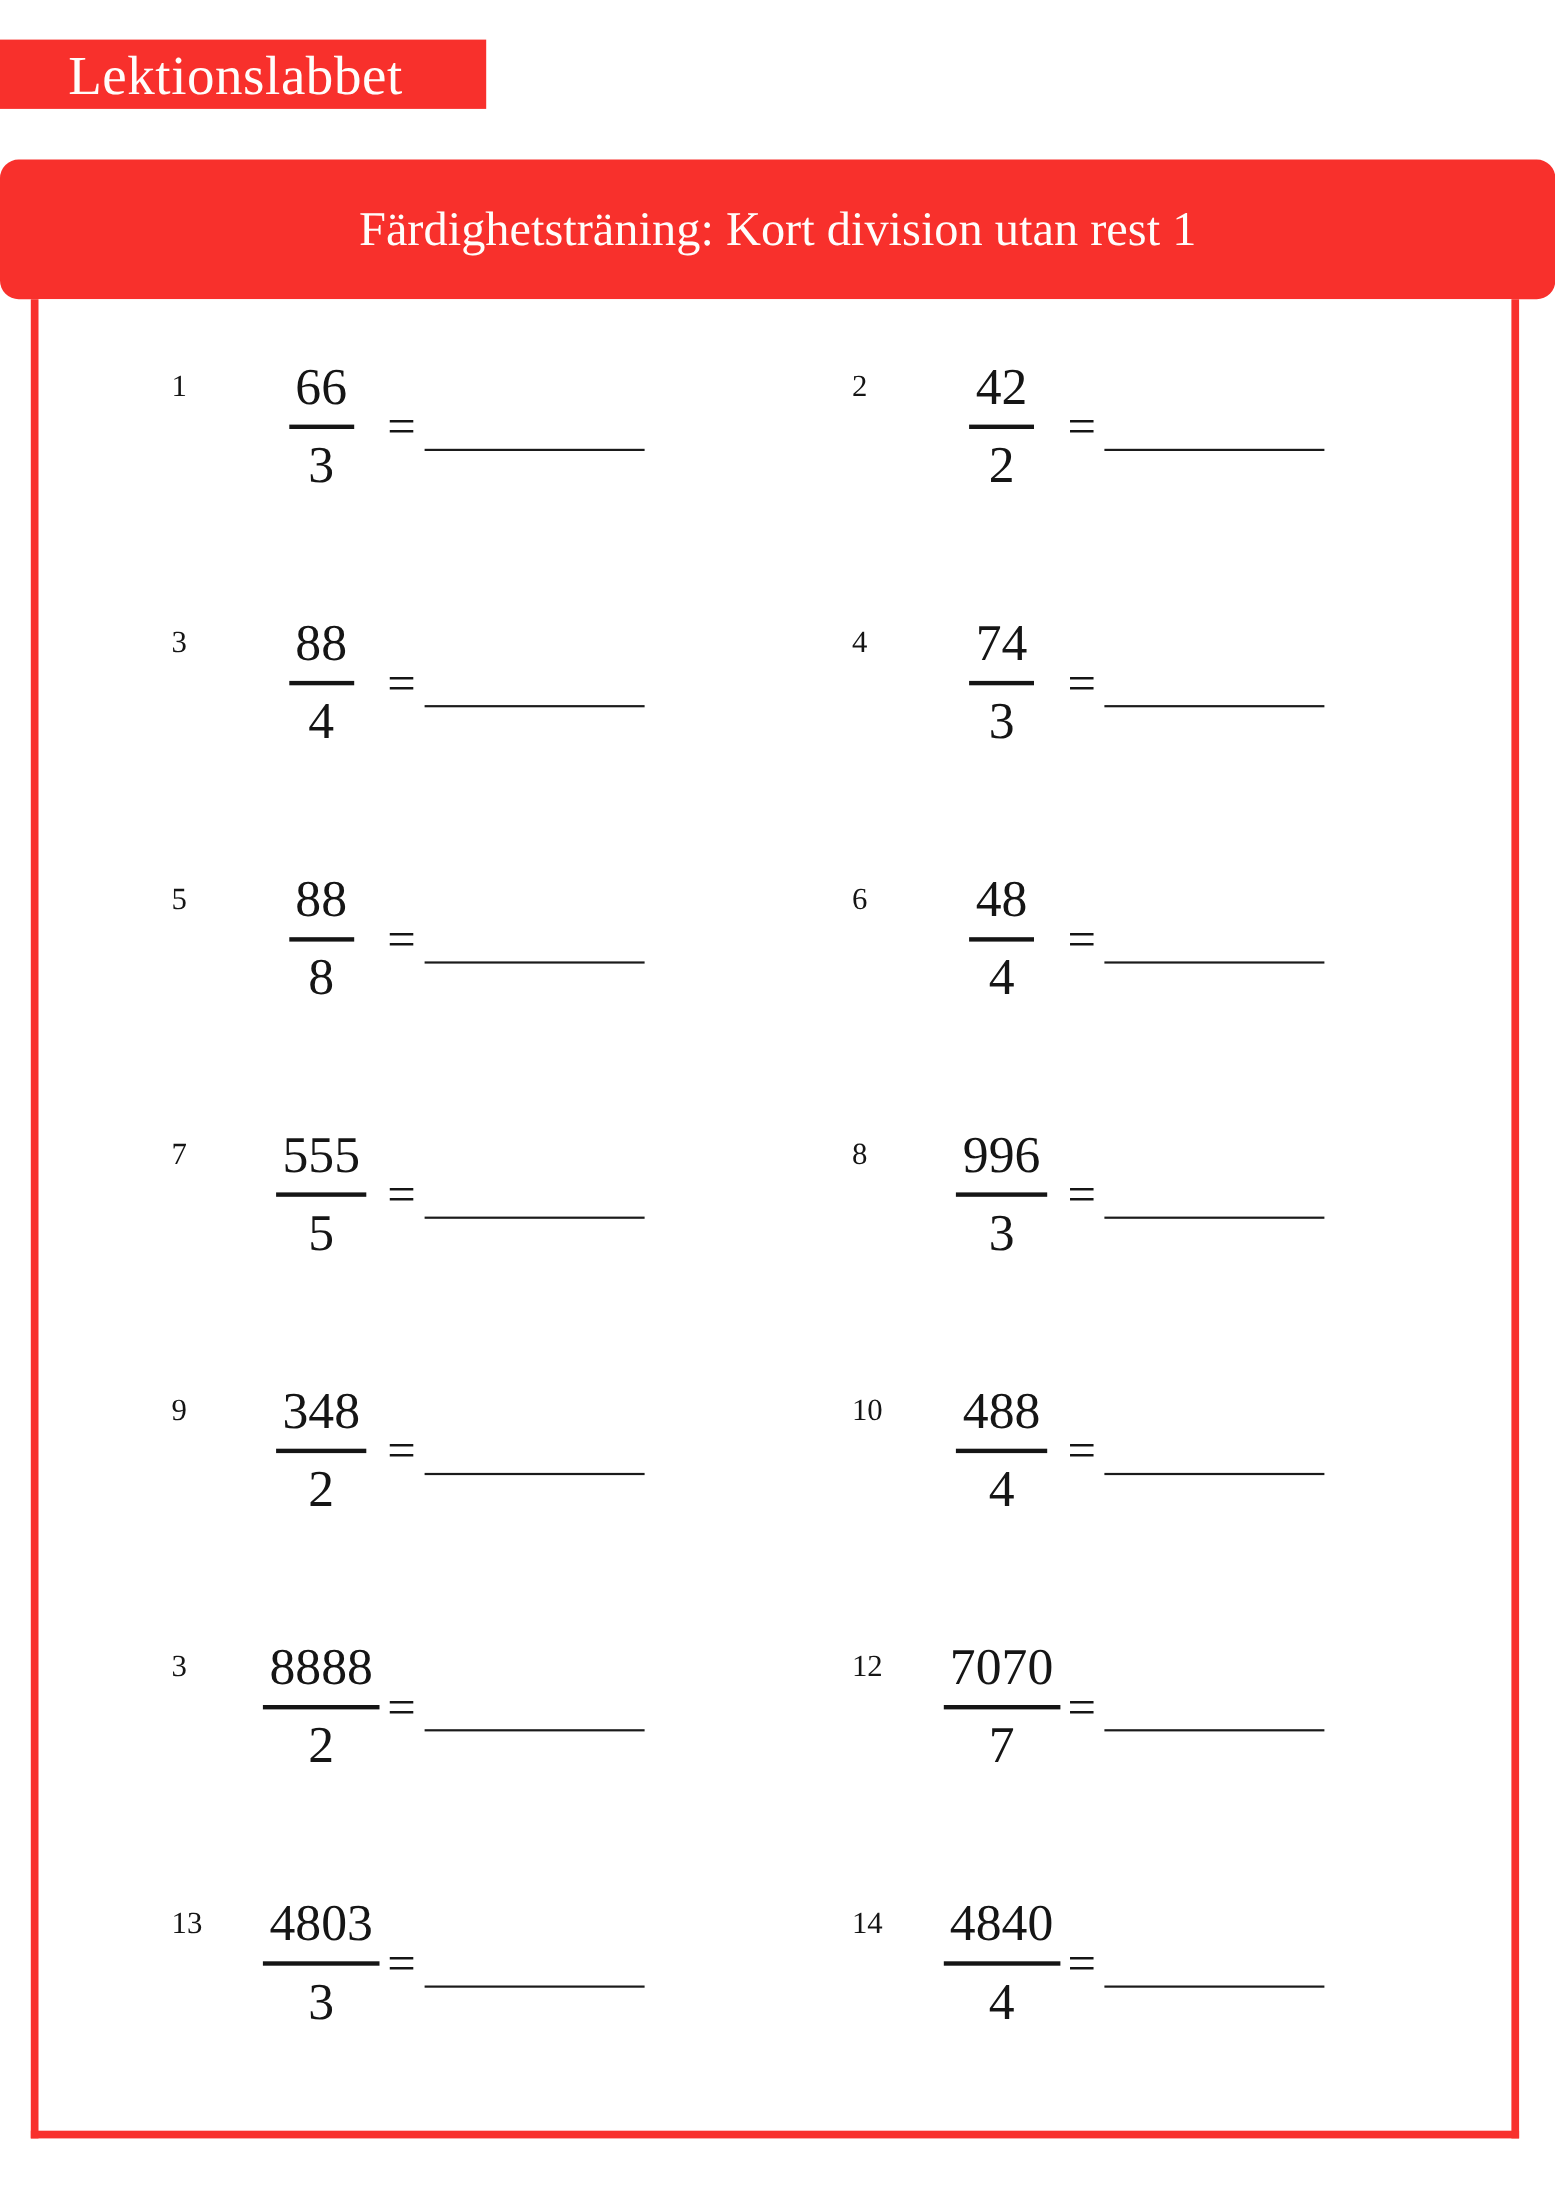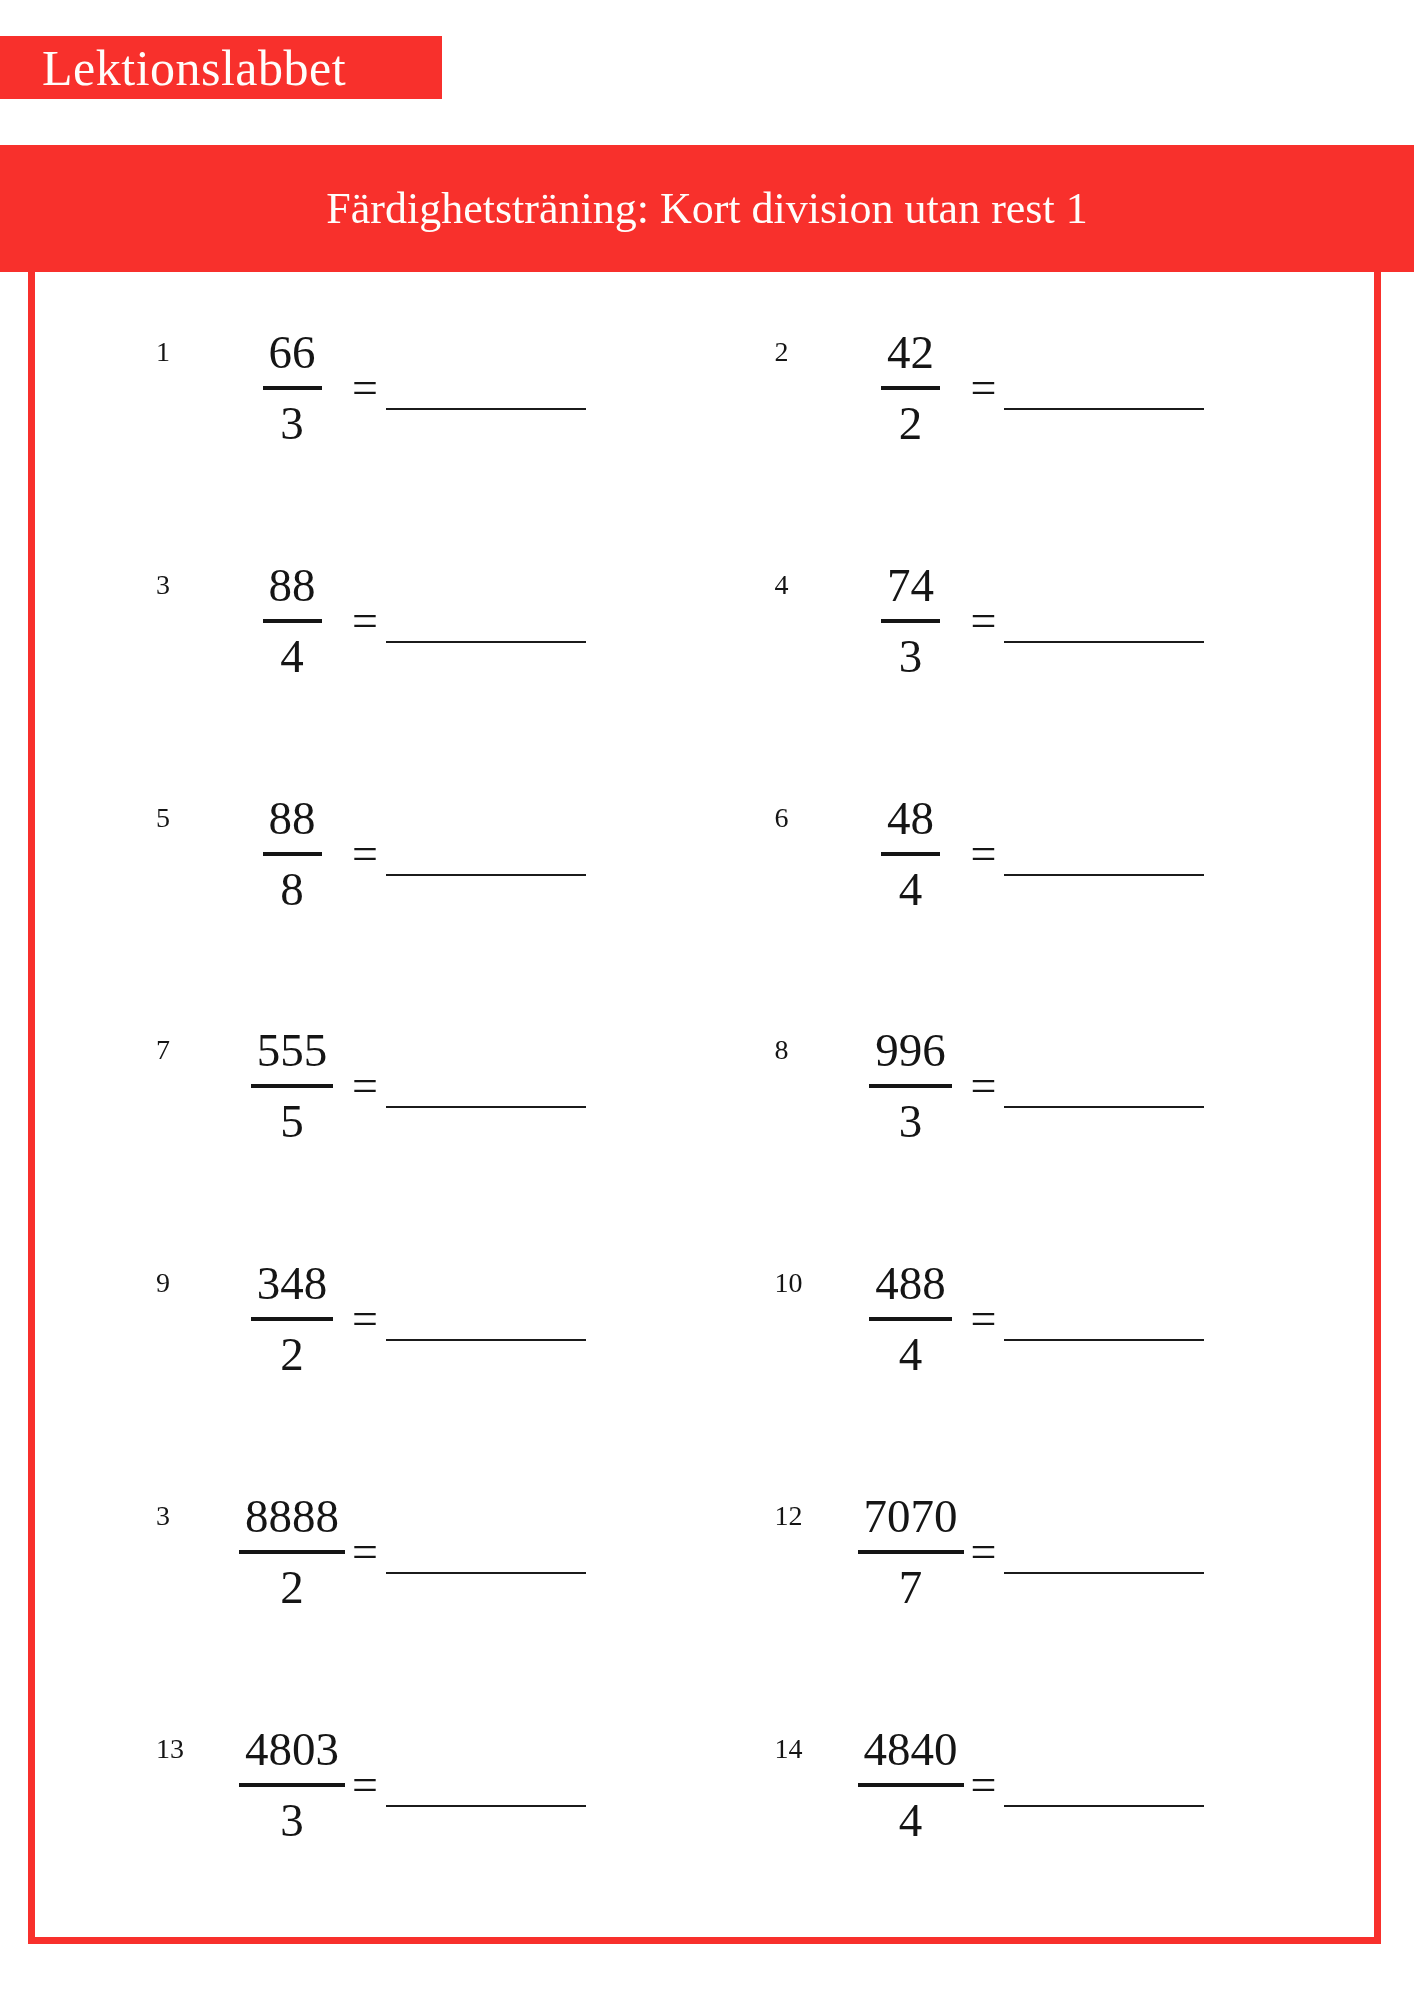--- a/index.html
+++ b/index.html
@@ -10,29 +10,29 @@
     font-family: "Liberation Serif", "DejaVu Serif", serif;
     color: #151515;
     overflow: hidden;
   }
 
   .logo-badge {
     position: absolute; left: 0; top: 36px;
     width: 442px; height: 63px;
     background: var(--accent, #f8302c);
     display: flex; align-items: center;
-    padding-left: 42px;
+    padding-left: 62px;
   }
   .logo-text { color: #fffdfb; font-size: 50px; line-height: 1; letter-spacing: 0.5px; }
 
   .title-banner {
     position: absolute; left: 0; top: 145px;
     width: 1414px; height: 127px;
     background: var(--accent, #f8302c);
-    display: flex; align-items: center; justify-content: center;
+    display: flex; align-items: center; justify-content: center; border-radius: 17px;
   }
   .title-text { color: #fffdfb; font-size: 44px; line-height: 1; }
 
   .frame {
     position: absolute; left: 28px; top: 272px;
     width: 1353px; height: 1672px;
     border: 7px solid var(--accent, #f8302c);
     border-top: none;
     background: #ffffff;
   }

